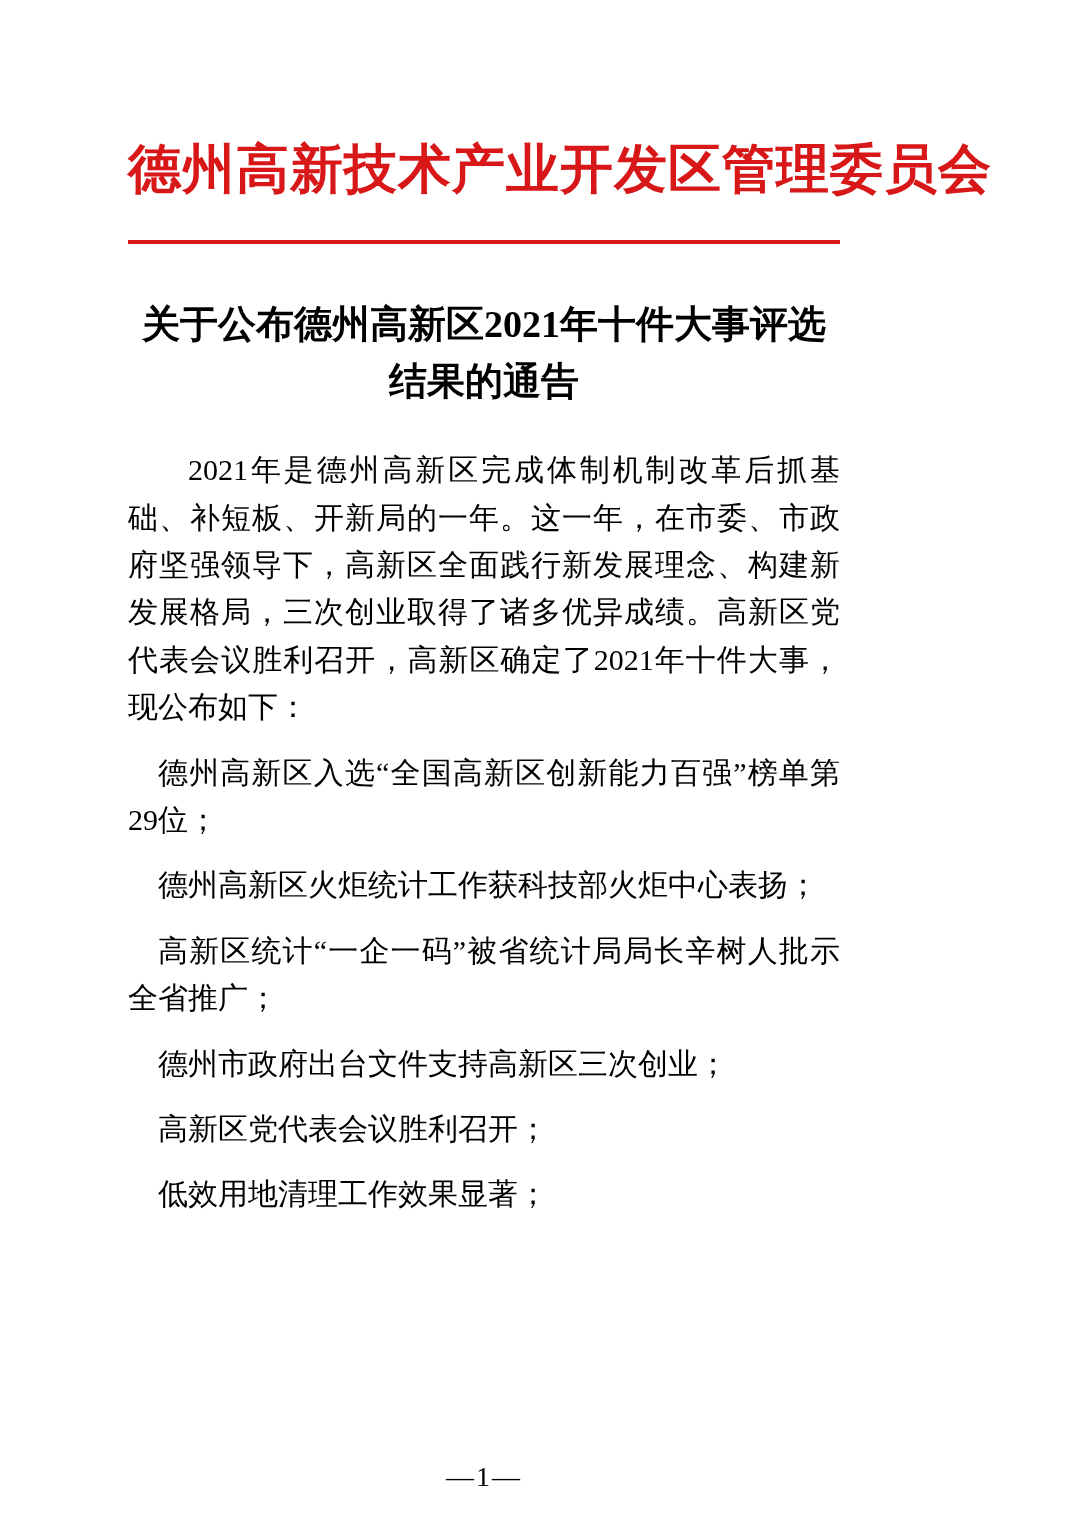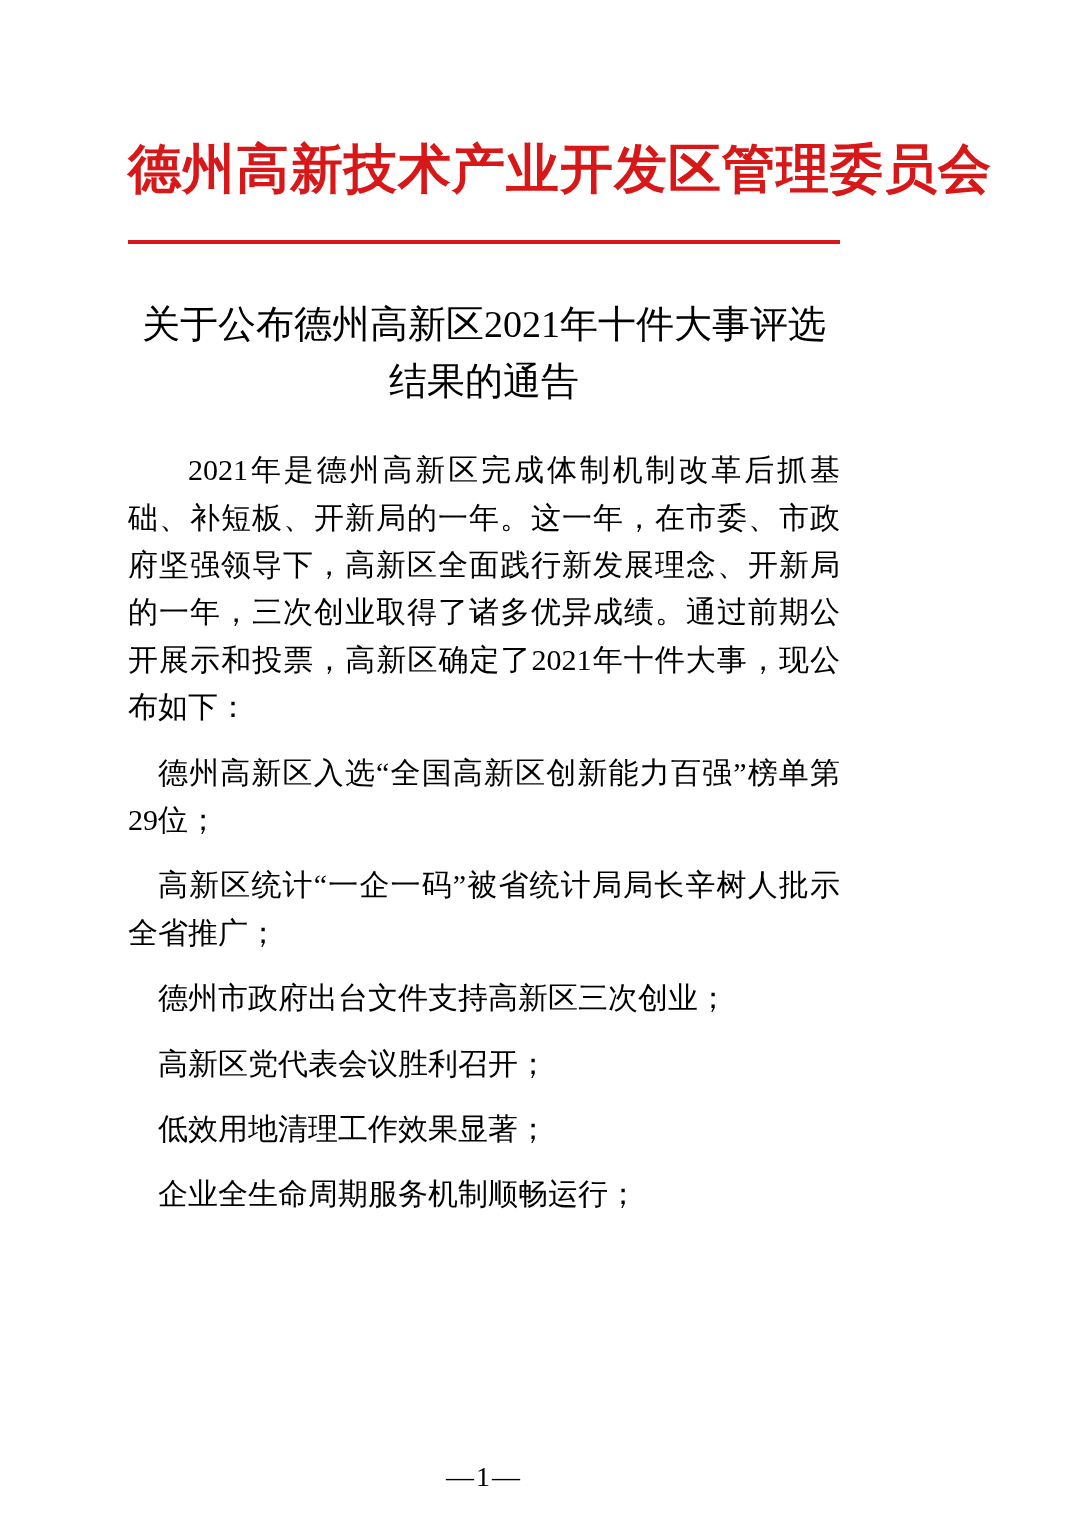--- a/index.html
+++ b/index.html
@@ -37,21 +37,21 @@
   }
   .letterhead-rule {
     margin-top: 42px;
     height: 4px;
     background: #d71718;
     width: 100%;
   }
   .doc-title {
     margin-top: 52px;
     text-align: center;
-    font-weight: normal;
+    font-weight: bold;
     font-size: 38px;
     line-height: 1.5;
     letter-spacing: 0px;
   }
   .body-text {
     margin-top: 36px;
     font-size: 30px;
     line-height: 1.58;
     text-align: justify;
     text-justify: inter-ideograph;
@@ -78,25 +78,25 @@
 
 <div class="page">
 
   <div class="letterhead">德州高新技术产业开发区管理委员会</div>
 
   <div class="letterhead-rule"></div>
 
   <div class="doc-title">关于公布德州高新区2021年十件大事评选结果的通告</div>
 
   <div class="body-text">
-    <div class="para-indent">2021年是德州高新区完成体制机制改革后抓基础、补短板、开新局的一年。这一年，在市委、市政府坚强领导下，高新区全面践行新发展理念、开新局的一年，三次创业取得了诸多优异成绩。通过前期公开展示和投票，高新区确定了2021年十件大事，现公布如下：</div>
+    <div class="para-indent">2021年是德州高新区完成体制机制改革后抓基础、补短板、开新局的一年。这一年，在市委、市政府坚强领导下，高新区全面践行新发展理念、构建新发展格局，三次创业取得了诸多优异成绩。高新区党代表会议胜利召开，高新区确定了2021年十件大事，现公布如下：</div>
 
     <div class="list-line">德州高新区入选“全国高新区创新能力百强”榜单第29位；</div>
+    <div class="list-line">德州高新区火炬统计工作获科技部火炬中心表扬；</div>
     <div class="list-line">高新区统计“一企一码”被省统计局局长辛树人批示全省推广；</div>
     <div class="list-line">德州市政府出台文件支持高新区三次创业；</div>
     <div class="list-line">高新区党代表会议胜利召开；</div>
     <div class="list-line">低效用地清理工作效果显著；</div>
-    <div class="list-line">企业全生命周期服务机制顺畅运行；</div>
 
   </div>
 
   <div class="page-number">—1—</div>
 </div>
 
 </body></html>

